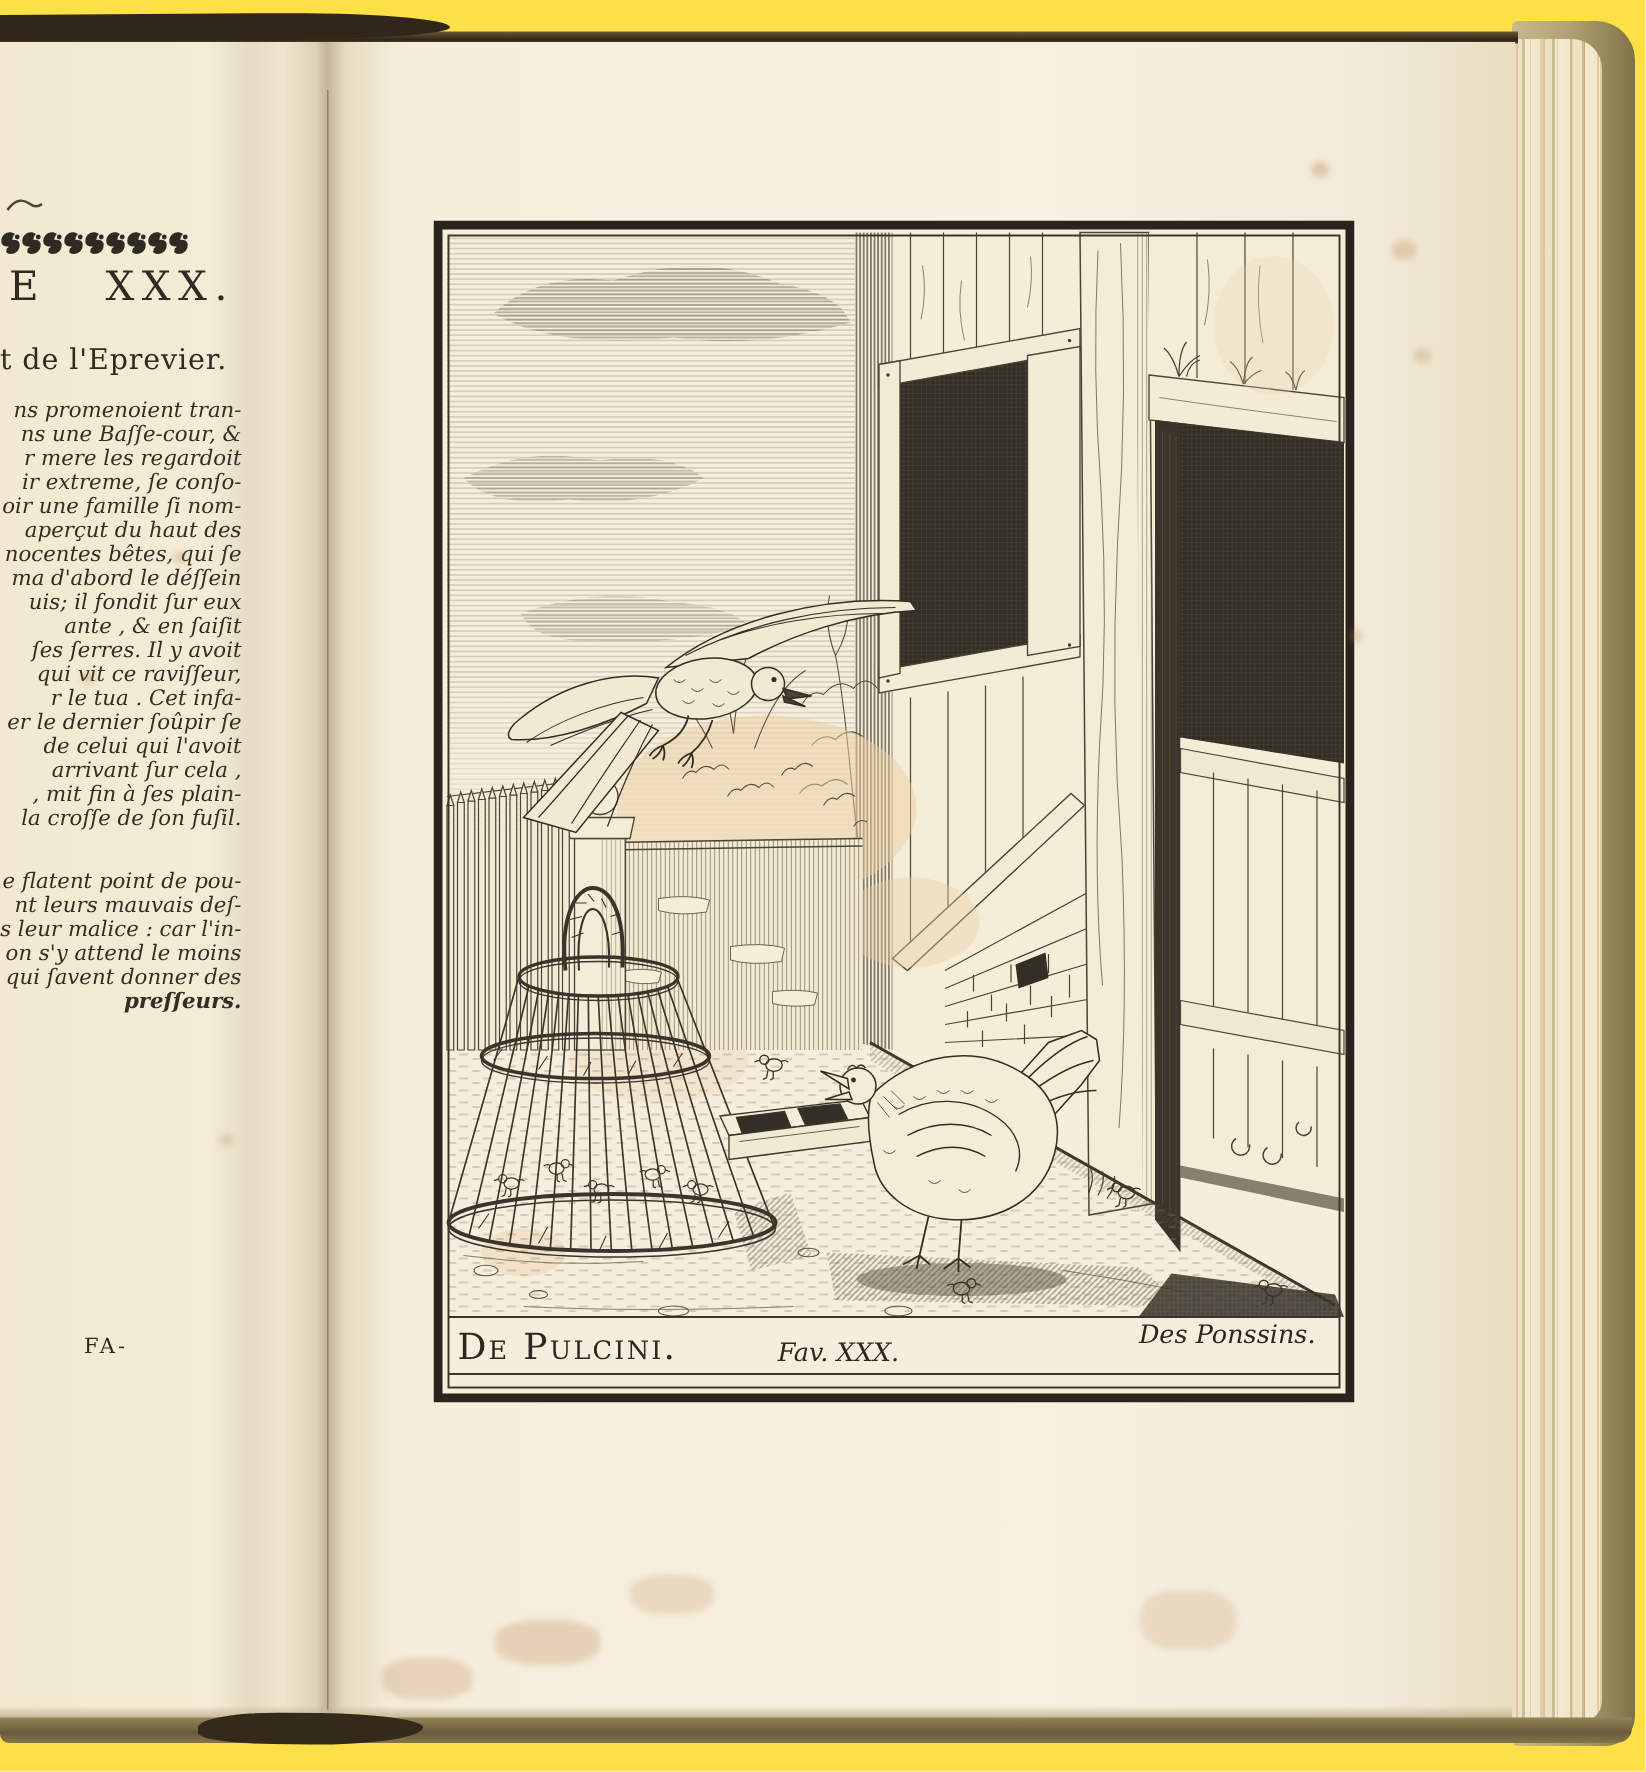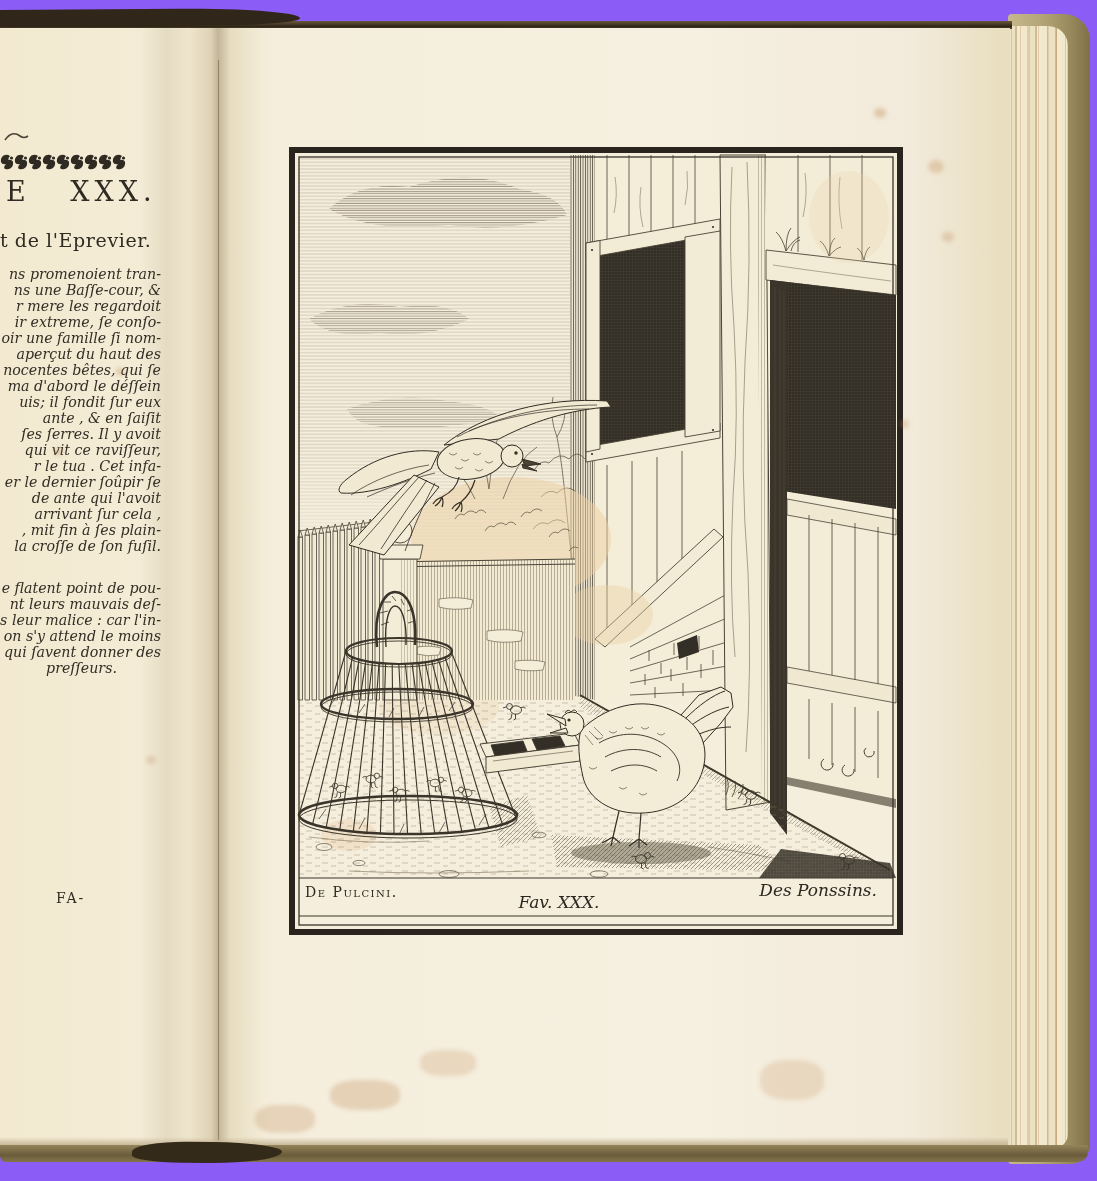--- a/index.html
+++ b/index.html
@@ -1,17 +1,17 @@
 <!DOCTYPE html>
 <html><head>
 <meta charset="utf-8">
 <style>
   html,body{margin:0;padding:0;background:#ffffff;width:1097px;height:1181px;overflow:hidden;
     font-family:"DejaVu Serif", serif;}
-  #stage{position:relative;width:1097px;height:1181px;background:#8b5cf6;}
+  #stage{position:relative;width:1097px;height:1181px;background:#fde047;}
   .abs{position:absolute;}
 
   
   #cover{left:1008px;top:14px;width:82px;height:1150px;border-radius:4px 26px 20px 4px;
     background:linear-gradient(90deg,#c8b98d 0%,#b2a273 45%,#948659 80%,#7d7146 100%);}
   #edges{left:1002px;top:26px;width:66px;height:1122px;border-radius:2px 20px 14px 2px;
     background:
       repeating-linear-gradient(90deg, rgba(186,120,70,.28) 0 1px, rgba(186,120,70,0) 1px 9px),
       repeating-linear-gradient(90deg,#f0e7cc 0 5px,#dccfa9 5px 7px,#ece1c2 7px 13px,#cdbd94 13px 15px,#f2e9cf 15px 20px);}
   #top-edge{left:0;top:21px;width:1012px;height:8px;
@@ -31,28 +31,28 @@
   #gutter{left:140px;top:28px;width:122px;height:1117px;pointer-events:none;
     background:linear-gradient(90deg,rgba(120,98,60,0) 0%,rgba(120,98,60,.12) 22%,rgba(120,98,60,.03) 40%,rgba(125,100,62,.16) 58%,rgba(88,68,38,.30) 64%,rgba(120,98,60,.07) 74%,rgba(120,98,60,0) 100%);}
   #gutter-line{left:218px;top:60px;width:1px;height:1080px;background:rgba(110,85,50,.55);}
   #flourish{left:2px;top:127px;width:30px;height:18px;}
   #ornament{left:0px;top:149px;width:140px;height:26px;}
   #heading{left:6px;top:176px;font-size:27px;letter-spacing:5px;word-spacing:26px;color:#2f2a22;}
   #subtitle{left:0px;top:229px;font-size:19px;color:#2f2a22;letter-spacing:.6px;}
   #body-lines{left:0px;top:266px;width:162px;color:#332d25;font-style:italic;font-size:14.2px;}
   .bodyline{height:16px;line-height:16px;text-align:right;white-space:nowrap;padding-right:1px;overflow:visible;}
   .bodyline.gap{height:26px;}
-  .bodyline.flush{text-align:center;padding-left:2px;}
+  .bodyline.flush{text-align:right;padding-left:2px;font-weight:bold;}
   #catchword{left:56px;top:890px;font-size:14px;letter-spacing:2px;color:#2f2a22;}
 
   
   #plate{left:289px;top:147px;width:614px;height:788px;}
   #plate svg{display:block;}
   .cap{position:absolute;color:#2c2720;}
-  #cap-left{left:16px;top:737px;font-size:14px;font-variant:small-caps;letter-spacing:1.5px;}
+  #cap-left{left:16px;top:737px;font-size:24px;font-variant:small-caps;letter-spacing:1.5px;}
   #cap-center{left:190px;top:745px;width:160px;text-align:center;font-style:italic;font-size:17px;}
   #cap-right{right:26px;top:733px;font-style:italic;font-size:17px;}
 
   
   .fox{border-radius:50%;filter:blur(2px);pointer-events:none;}
 </style>
 </head>
 <body>
 
 <div id="stage">
@@ -101,21 +101,21 @@
       <div class="bodyline">oir une famille ſi nom-</div>
       <div class="bodyline">aperçut du haut des</div>
       <div class="bodyline">nocentes bêtes, qui ſe</div>
       <div class="bodyline">ma d'abord le déſſein</div>
       <div class="bodyline">uis; il fondit ſur eux</div>
       <div class="bodyline">ante , &amp; en ſaiſit</div>
       <div class="bodyline">ſes ſerres. Il y avoit</div>
       <div class="bodyline">qui vit ce raviſſeur,</div>
       <div class="bodyline">r le tua . Cet infa-</div>
       <div class="bodyline">er le dernier ſoûpir ſe</div>
-      <div class="bodyline">de ante qui l'avoit</div>
+      <div class="bodyline">de celui qui l'avoit</div>
       <div class="bodyline">arrivant ſur cela ,</div>
       <div class="bodyline">, mit fin à ſes plain-</div>
       <div class="bodyline">la croſſe de ſon fuſil.</div>
       <div class="bodyline gap"></div>
       <div class="bodyline">e flatent point de pou-</div>
       <div class="bodyline">nt leurs mauvais deſ-</div>
       <div class="bodyline">s leur malice : car l'in-</div>
       <div class="bodyline">on s'y attend le moins</div>
       <div class="bodyline">qui ſavent donner des</div>
       <div class="bodyline flush">preſſeurs.</div>

